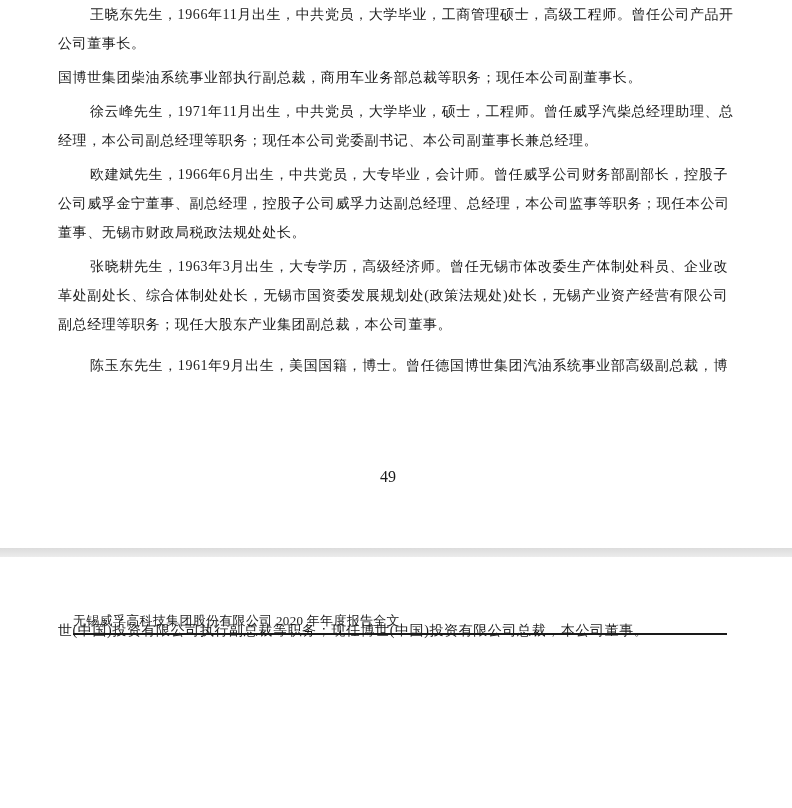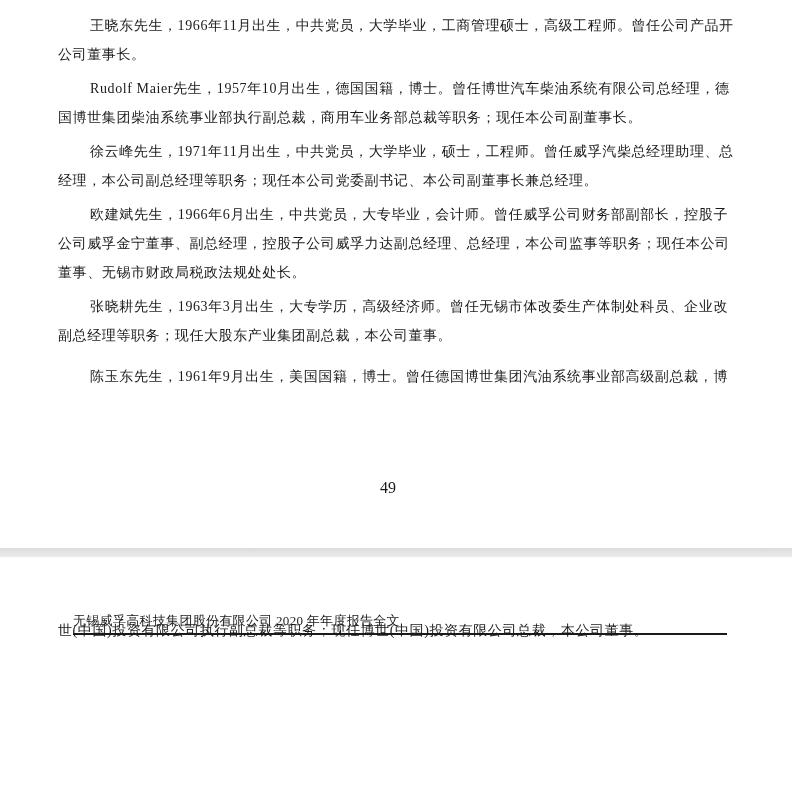--- a/index.html
+++ b/index.html
@@ -6,21 +6,21 @@
   .screen {
     position: relative;
     width: 792px;
     height: 808px;
     background: #ffffff;
     overflow: hidden;
     font-family: "Liberation Serif", "DejaVu Serif", serif;
     color: #1a1a1a;
   }
   .page { position: absolute; left: 0; width: 792px; background: #ffffff; }
-  .page-1 { top: 11px; height: 412px; }
+  .page-1 { top: 0; height: 412px; }
   .page-2 { top: 557px; height: 251px; }
 
   .body-text {
     position: absolute;
     left: 58px;
     width: 670px;
   }
   #page1-body { top: 0; }
   #page2-body { top: 616px; }
 
@@ -87,34 +87,34 @@
 
 <div class="screen">
 
   <section class="page page-1">
     <div class="body-text" id="page1-body">
         <div class="para">
           <div class="line first-indent">王晓东先生，1966年11月出生，中共党员，大学毕业，工商管理硕士，高级工程师。曾任公司产品开</div>
           <div class="line para-end">公司董事长。</div>
         </div>
         <div class="para">
-          <div class="line first-indent">Rudolf Maier先生，1957年10月出生，德国国籍，博士。曾任博世汽车柴油系统有限公司总经理，德</div>
           <div class="line para-end">国博世集团柴油系统事业部执行副总裁，商用车业务部总裁等职务；现任本公司副董事长。</div>
         </div>
         <div class="para">
           <div class="line first-indent">徐云峰先生，1971年11月出生，中共党员，大学毕业，硕士，工程师。曾任威孚汽柴总经理助理、总</div>
           <div class="line para-end">经理，本公司副总经理等职务；现任本公司党委副书记、本公司副董事长兼总经理。</div>
         </div>
         <div class="para">
           <div class="line first-indent">欧建斌先生，1966年6月出生，中共党员，大专毕业，会计师。曾任威孚公司财务部副部长，控股子</div>
           <div class="line">公司威孚金宁董事、副总经理，控股子公司威孚力达副总经理、总经理，本公司监事等职务；现任本公司</div>
           <div class="line para-end">董事、无锡市财政局税政法规处处长。</div>
         </div>
         <div class="para">
           <div class="line first-indent">张晓耕先生，1963年3月出生，大专学历，高级经济师。曾任无锡市体改委生产体制处科员、企业改</div>
+          <div class="line">革处副处长、综合体制处处长，无锡市国资委发展规划处(政策法规处)处长，无锡产业资产经营有限公司</div>
           <div class="line para-end">副总经理等职务；现任大股东产业集团副总裁，本公司董事。</div>
         </div>
         <div class="para">
           <div class="line first-indent">陈玉东先生，1961年9月出生，美国国籍，博士。曾任德国博世集团汽油系统事业部高级副总裁，博</div>
         </div>
       </div>
     <div class="page-number">49</div>
   </section>
 
   <div class="page-separator"></div>

